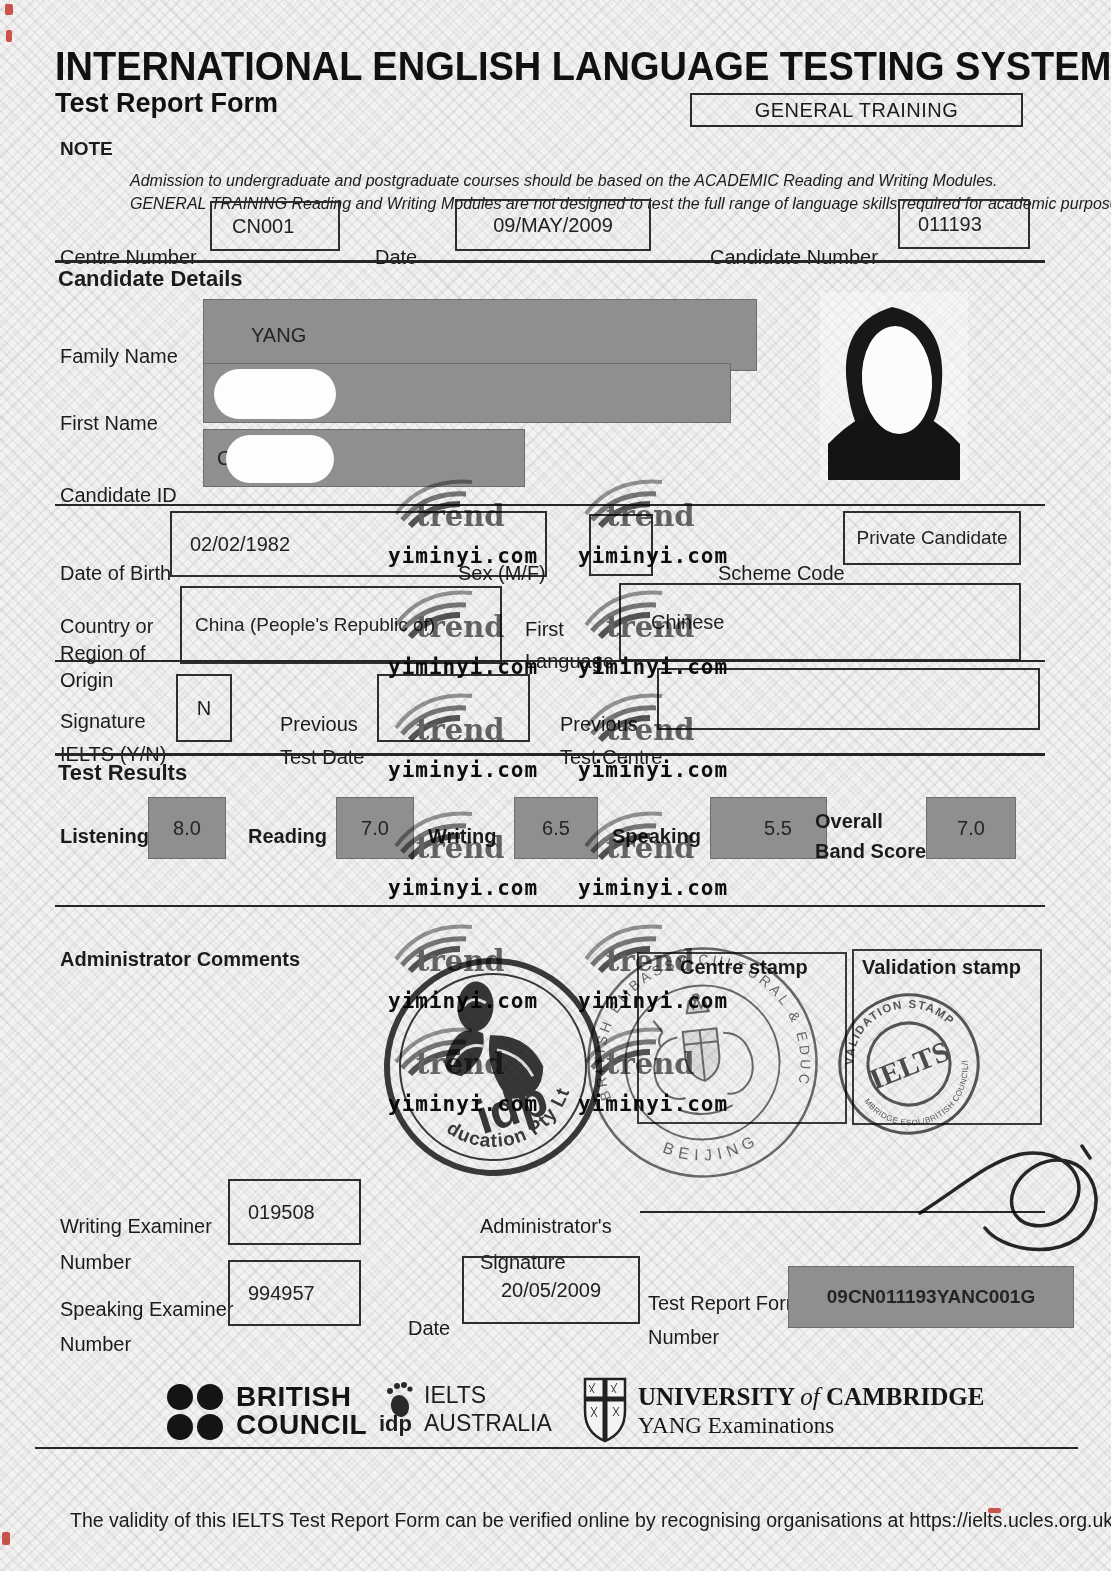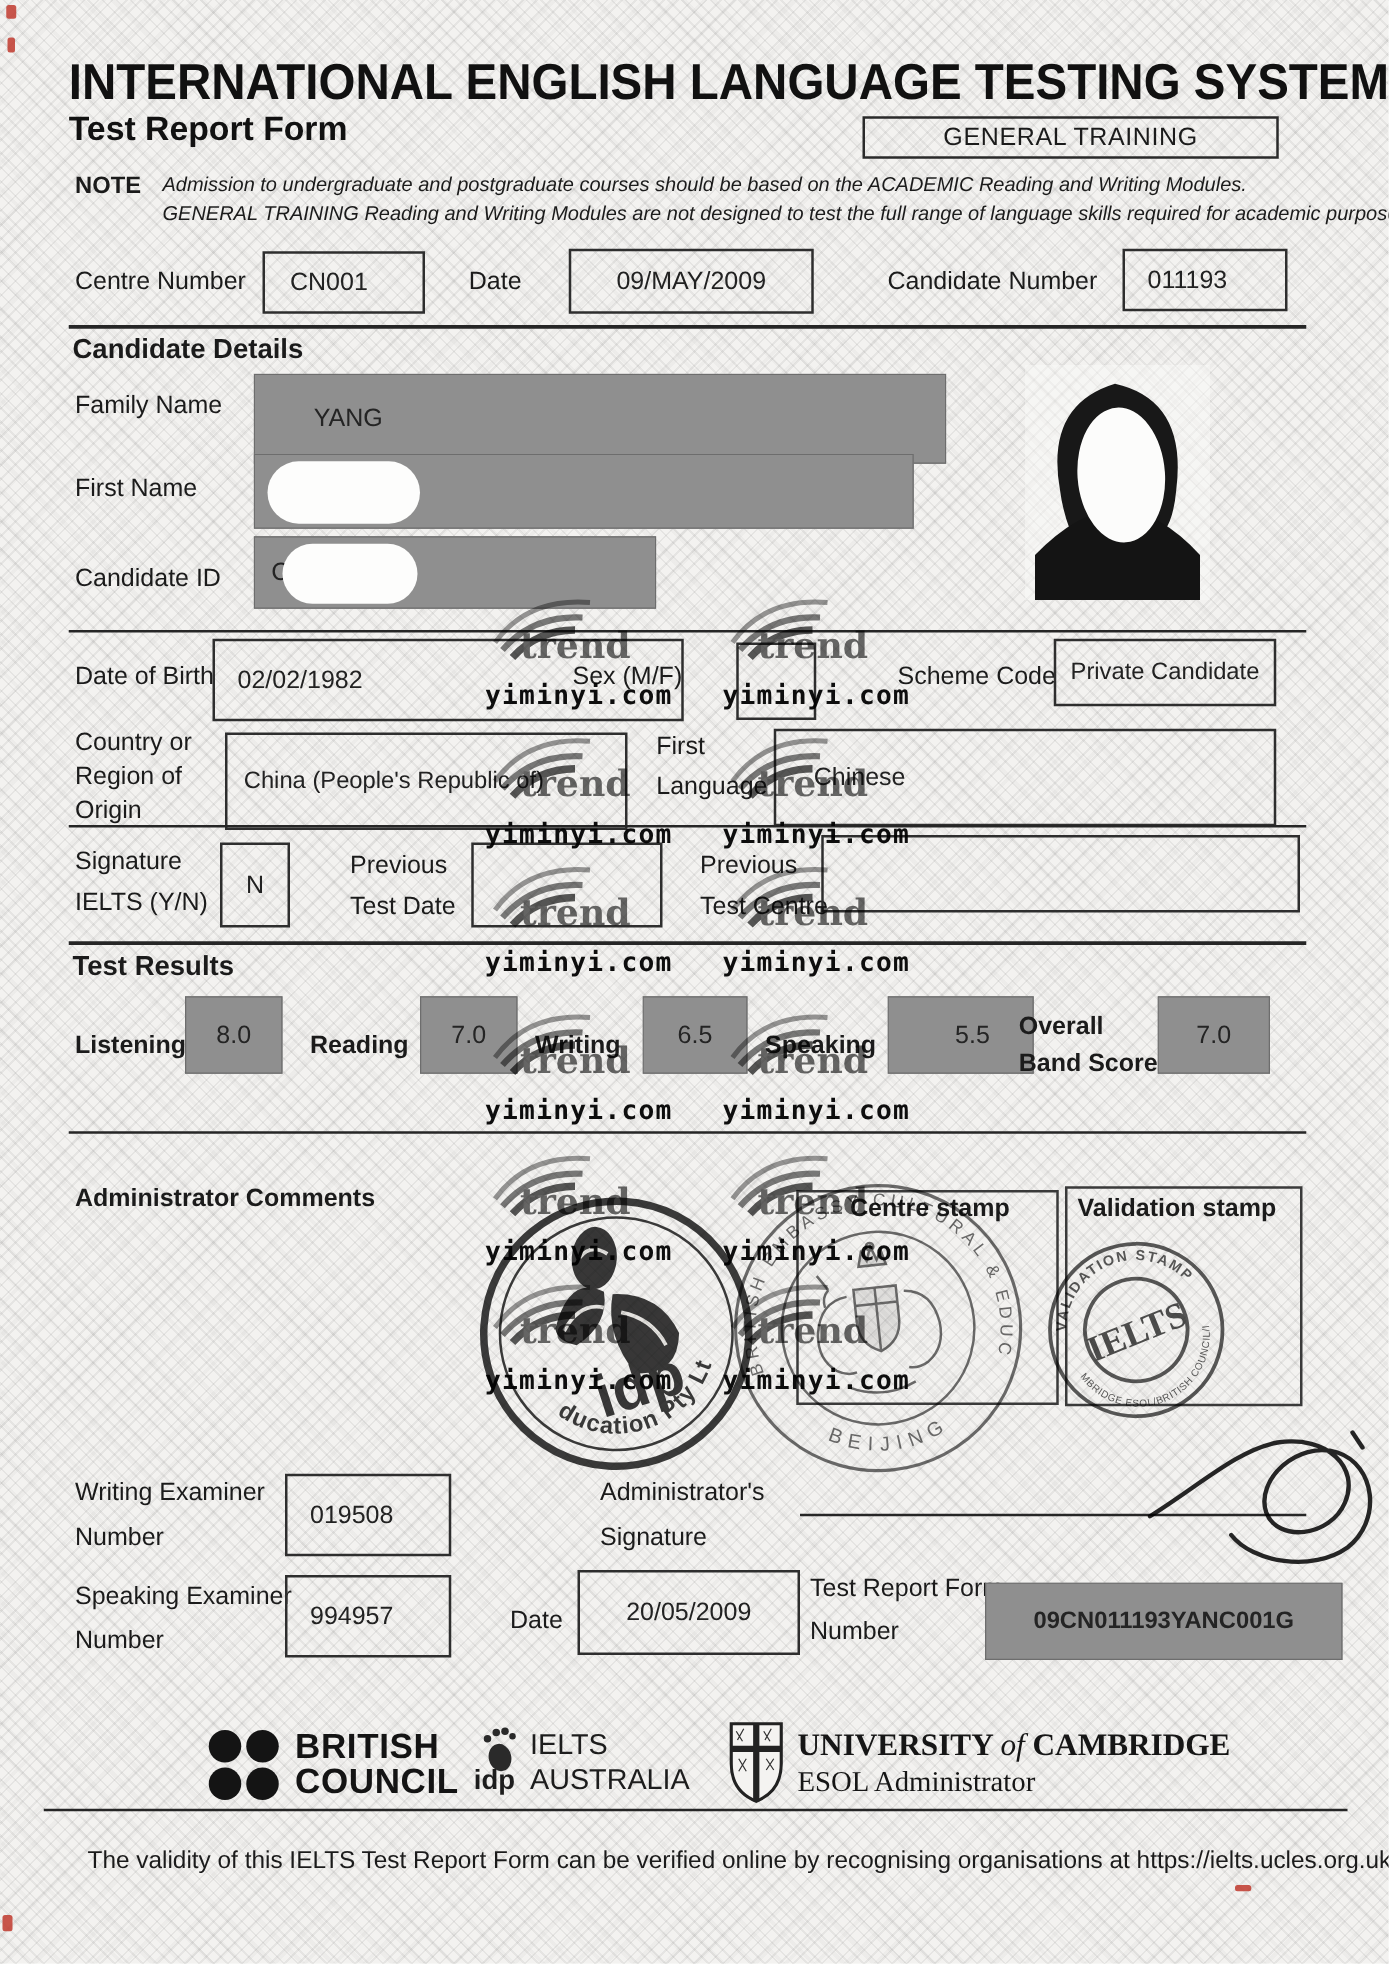--- a/index.html
+++ b/index.html
@@ -7,21 +7,21 @@
     position:relative; width:1111px; height:1571px; overflow:hidden;
     font-family:"Liberation Sans", sans-serif; color:#1b1b1b;
     background-color:#f3f2f0;
     background-image:
       repeating-linear-gradient(45deg, rgba(70,70,70,.08) 0 1.5px, transparent 1.5px 8px),
       repeating-linear-gradient(-45deg, rgba(70,70,70,.08) 0 1.5px, transparent 1.5px 8px),
       repeating-linear-gradient(45deg, rgba(120,120,120,.05) 0 3px, transparent 3px 17px),
       repeating-linear-gradient(-45deg, rgba(120,120,120,.05) 0 3px, transparent 3px 17px);
   }
   .abs{position:absolute;}
-  .lbl{position:absolute; font-size:20px; white-space:nowrap;}
+  .lbl{position:absolute; font-size:20px; white-space:nowrap;margin-top:32px;}
   .blbl{position:absolute; font-size:20px; font-weight:bold; white-space:nowrap;}
   .box{position:absolute; border:2px solid #2e2e2e; box-sizing:border-box;}
   .boxval{display:block; width:100%; height:100%; display:flex; align-items:center; font-size:20px; color:#222;}
   .bar{position:absolute; background:#8f8f8f; box-shadow:0 0 0 1px #6d6d6d inset;}
   .barval{display:flex; align-items:center; height:100%; font-size:20px; color:#242424;}
   .blob{position:absolute; background:#fdfdfc; border-radius:26px;}
   .hr{position:absolute; background:#262626;}
   .score{display:flex; align-items:center; justify-content:center; height:100%; font-size:20px; color:#242424;}
   .stamp{position:absolute; mix-blend-mode:multiply;}
   .wm{position:absolute; width:152px; height:80px; mix-blend-mode:multiply; pointer-events:none;}
@@ -288,21 +288,21 @@
     <path d="M2,22 H42 M22,2 V64" stroke="#222" stroke-width="5"></path>
     <g stroke="#333" stroke-width="1">
       <path d="M6,8 l5,8 M12,6 l-5,9 M28,8 l5,8 M34,6 l-5,9 M8,30 l6,10 M14,30 l-6,10 M30,30 l6,9 M36,30 l-6,9"></path>
     </g>
   </svg>
   <div class="abs serif" style="left:638px; top:1383px; font-size:25px; font-weight:bold; color:#161616; white-space:nowrap;">
     <span>UNIVERSITY</span>
     <span style="font-style:italic; font-weight:normal;">of</span>
     <span>CAMBRIDGE</span>
   </div>
-  <div class="abs serif" style="left:638px; top:1413px; font-size:23px; color:#161616;">ESOL Administrator</div>
+  <div class="abs serif" style="left:638px; top:1413px; font-size:23px; color:#161616;">YANG Examinations</div>
 
   <div class="hr" style="left:35px; top:1447px; width:1043px; height:2px;"></div>
   <div class="lbl" style="left:70px; top:1477px; font-size:19.5px;">The validity of this IELTS Test Report Form can be verified online by recognising organisations at https://ielts.ucles.org.uk</div>
 
   <div class="wm" style="left:388px; top:478px;"><svg width="120" height="52" viewBox="0 0 120 52">
         <path d="M8,36 Q34,0 84,4" stroke="#9a9a9a" stroke-width="4" fill="none"></path>
         <path d="M14,42 Q38,14 78,16" stroke="#7d7d7d" stroke-width="5" fill="none"></path>
         <path d="M22,48 Q42,26 72,26" stroke="#595959" stroke-width="6" fill="none"></path>
         <text x="28" y="48" font-size="29" font-weight="bold" fill="#6a6a6a" font-family="DejaVu Serif, serif">trend</text>
       </svg><span class="url">yiminyi.com</span></div>

